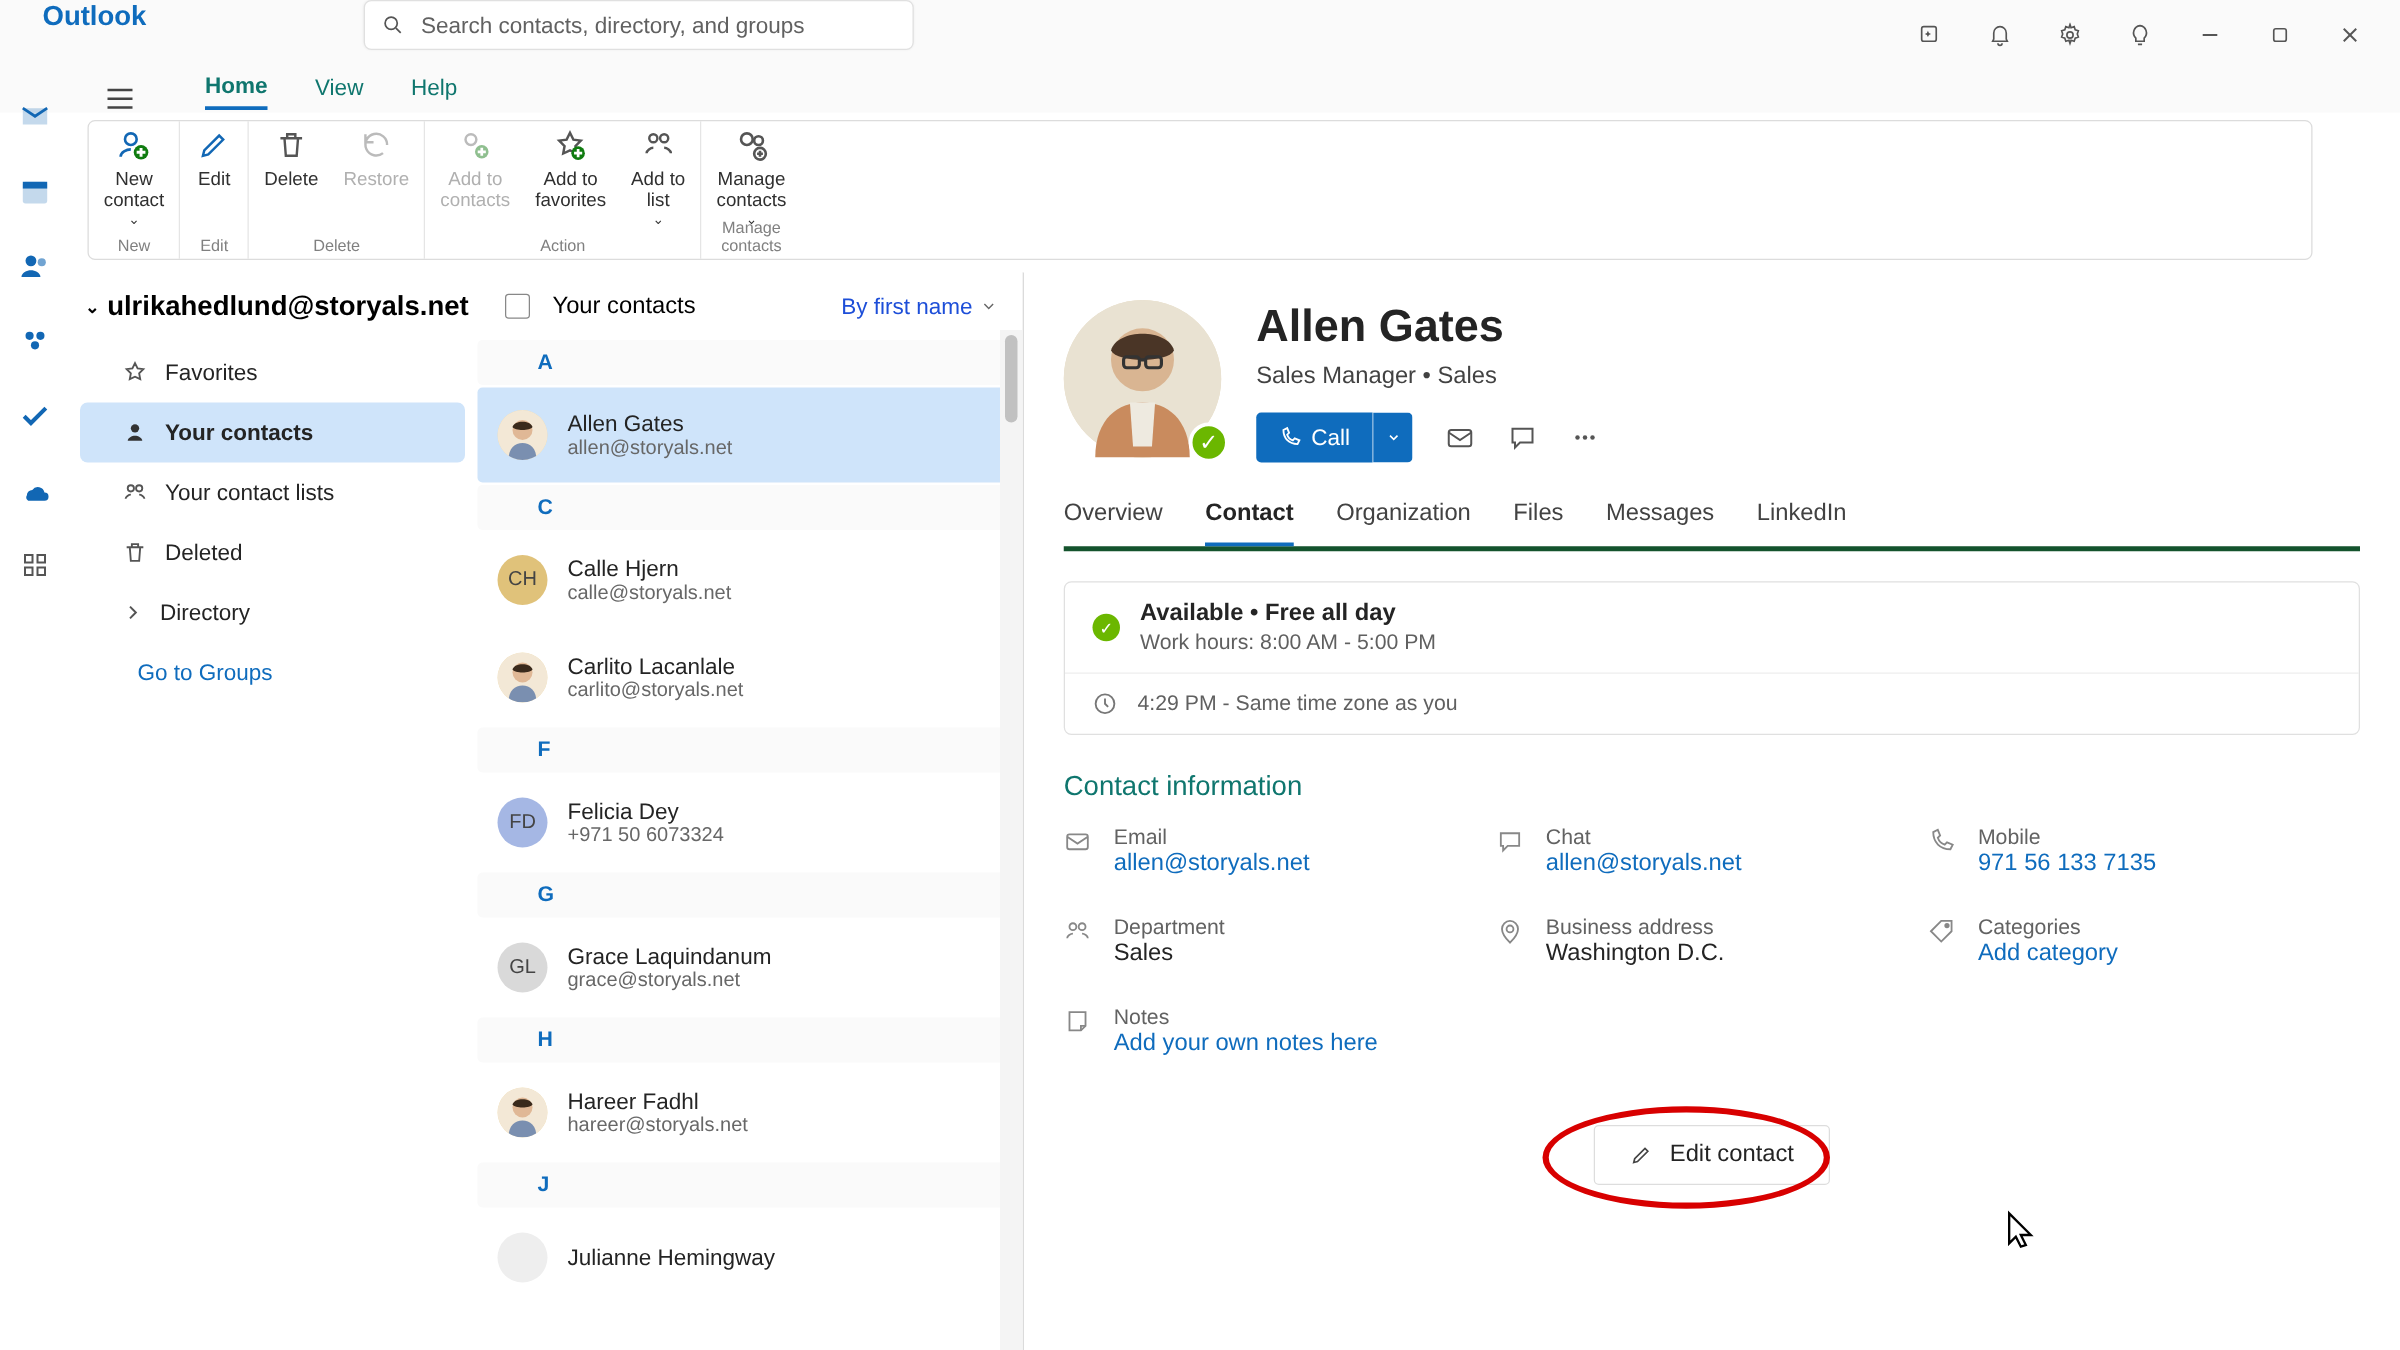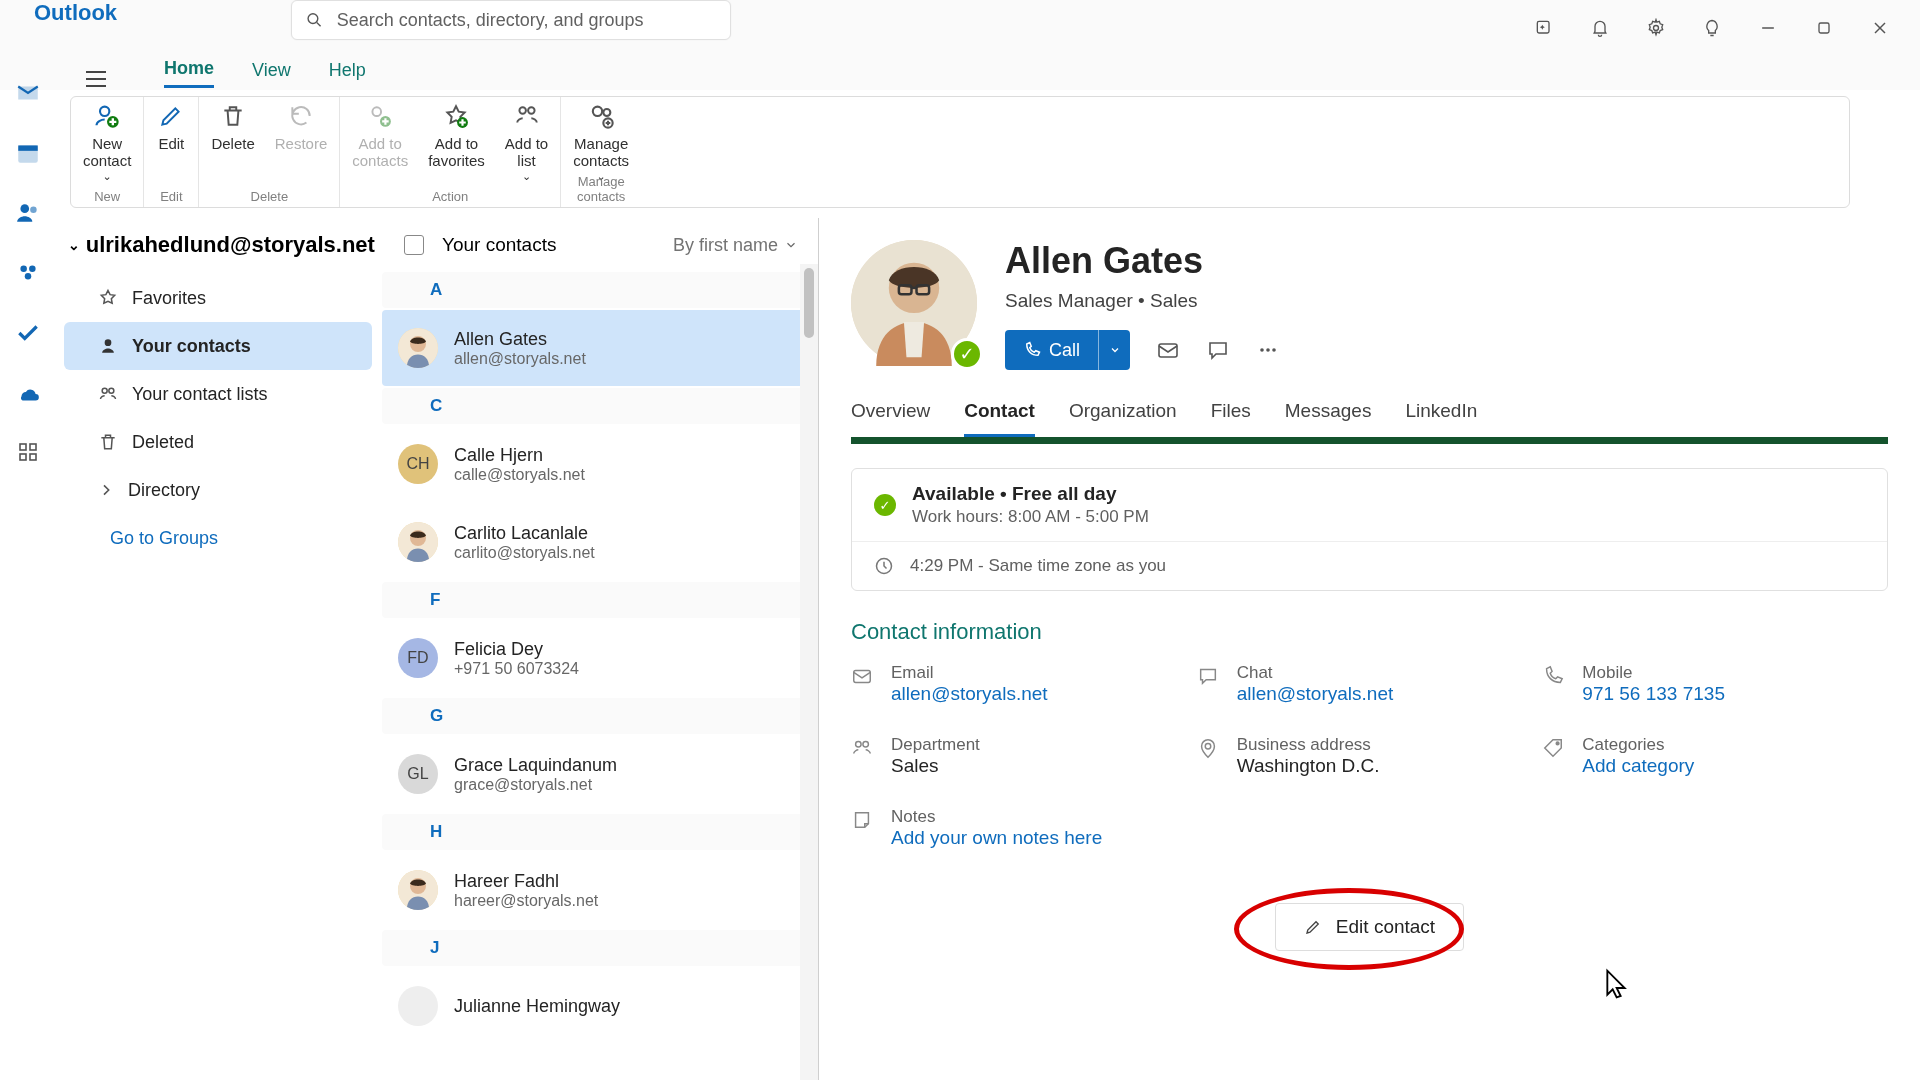--- a/index.html
+++ b/index.html
@@ -32,21 +32,21 @@
 
 .sidebar { width:320px; padding-top:8px; }
 .sb-account { font-size:22px; font-weight:600; padding:6px 10px 16px 10px; display:flex; align-items:center; gap:6px; }
 .sb-item { display:flex; align-items:center; gap:14px; height:48px; padding-left:34px; font-size:18px; color:#242424; border-radius:6px; margin:0 6px; }
 .sb-item.sel { background:#cfe4fa; }
 .sb-item.indent { padding-left:46px; color:#0f6cbd; }
 
 .listcol { width:440px; border-radius:8px 0 0 0; background:#fff; padding-top:6px; position:relative; }
 .list-head { display:flex; align-items:center; justify-content:space-between; padding:10px 20px 14px 26px; }
 .list-head .lh-left { display:flex; align-items:center; gap:18px; font-size:19px; }
-.list-head .lh-sort { color:#737373; font-size:18px; display:flex; align-items:center; gap:6px; }
+.list-head .lh-sort { color:#1d4ed8; font-size:18px; display:flex; align-items:center; gap:6px; }
 .chk { width:20px; height:20px; border:1px solid #888; border-radius:3px; }
 .letterhdr { height:36px; display:flex; align-items:center; padding-left:48px; color:#0f6cbd; font-weight:600; font-size:17px; background:#fafafa; margin:2px 10px 0 4px; border-radius:4px; }
 .crow { height:76px; display:flex; align-items:center; gap:16px; padding:0 8px 0 16px; margin:2px 10px 2px 4px; border-radius:4px; }
 .crow.sel { background:#cfe4fa; }
 .avatar { width:40px; height:40px; border-radius:50%; background:#d1c4e9; display:flex; align-items:center; justify-content:center; font-size:16px; color:#444; font-weight:500; overflow:hidden; }
 .avatar.img { background:#f1dfb8; }
 .avatar svg { width:40px; height:40px; }
 .cinfo { display:flex; flex-direction:column; }
 .cname { font-size:18px; color:#242424; }
 .csub { font-size:16px; color:#676767; }
@@ -59,21 +59,21 @@
 .presence { width:32px; height:32px; border-radius:50%; background:#6bb700; border:3px solid #fff; position:absolute; bottom:-4px; right:-6px; display:flex; align-items:center; justify-content:center; color:#fff; font-size:18px; }
 .pmeta { display:flex; flex-direction:column; gap:8px; }
 .pname { font-size:36px; font-weight:600; color:#242424; }
 .ptitle { font-size:19px; color:#424242; }
 .pactions { display:flex; align-items:center; gap:26px; margin-top:10px; }
 .callbtn { display:flex; align-items:center; }
 .callmain { height:40px; display:flex; align-items:center; gap:8px; padding:0 18px; background:#0f6cbd; color:#fff; border-radius:4px 0 0 4px; font-size:18px; }
 .callsplit { width:32px; height:40px; background:#0f6cbd; border-left:1px solid rgba(255,255,255,.5); display:flex; align-items:center; justify-content:center; color:#fff; border-radius:0 4px 4px 0; }
 .pact-ic { color:#555; }
 
-.ptabs { display:flex; gap:34px; margin-top:30px; border-bottom:7px solid #14532d; }
+.ptabs { display:flex; gap:34px; margin-top:30px; border-bottom:4px solid #14532d; }
 .ptab { padding-bottom:12px; font-size:19px; color:#424242; cursor:pointer; }
 .ptab.active { color:#242424; font-weight:600; border-bottom:3px solid #0f6cbd; }
 
 .statusbox { border:1px solid #e0e0e0; border-radius:6px; margin-top:24px; padding:0; }
 .sb-row { display:flex; align-items:center; gap:16px; padding:14px 22px; }
 .sb-row+.sb-row { border-top:1px solid #eee; }
 .dot { width:22px; height:22px; border-radius:50%; background:#6bb700; display:flex; align-items:center; justify-content:center; color:#fff; font-size:13px; }
 .sb-title { font-size:19px; color:#242424; font-weight:600; }
 .sb-sub { font-size:17px; color:#606060; }
 .sbt { display:flex; flex-direction:column; gap:2px; }

